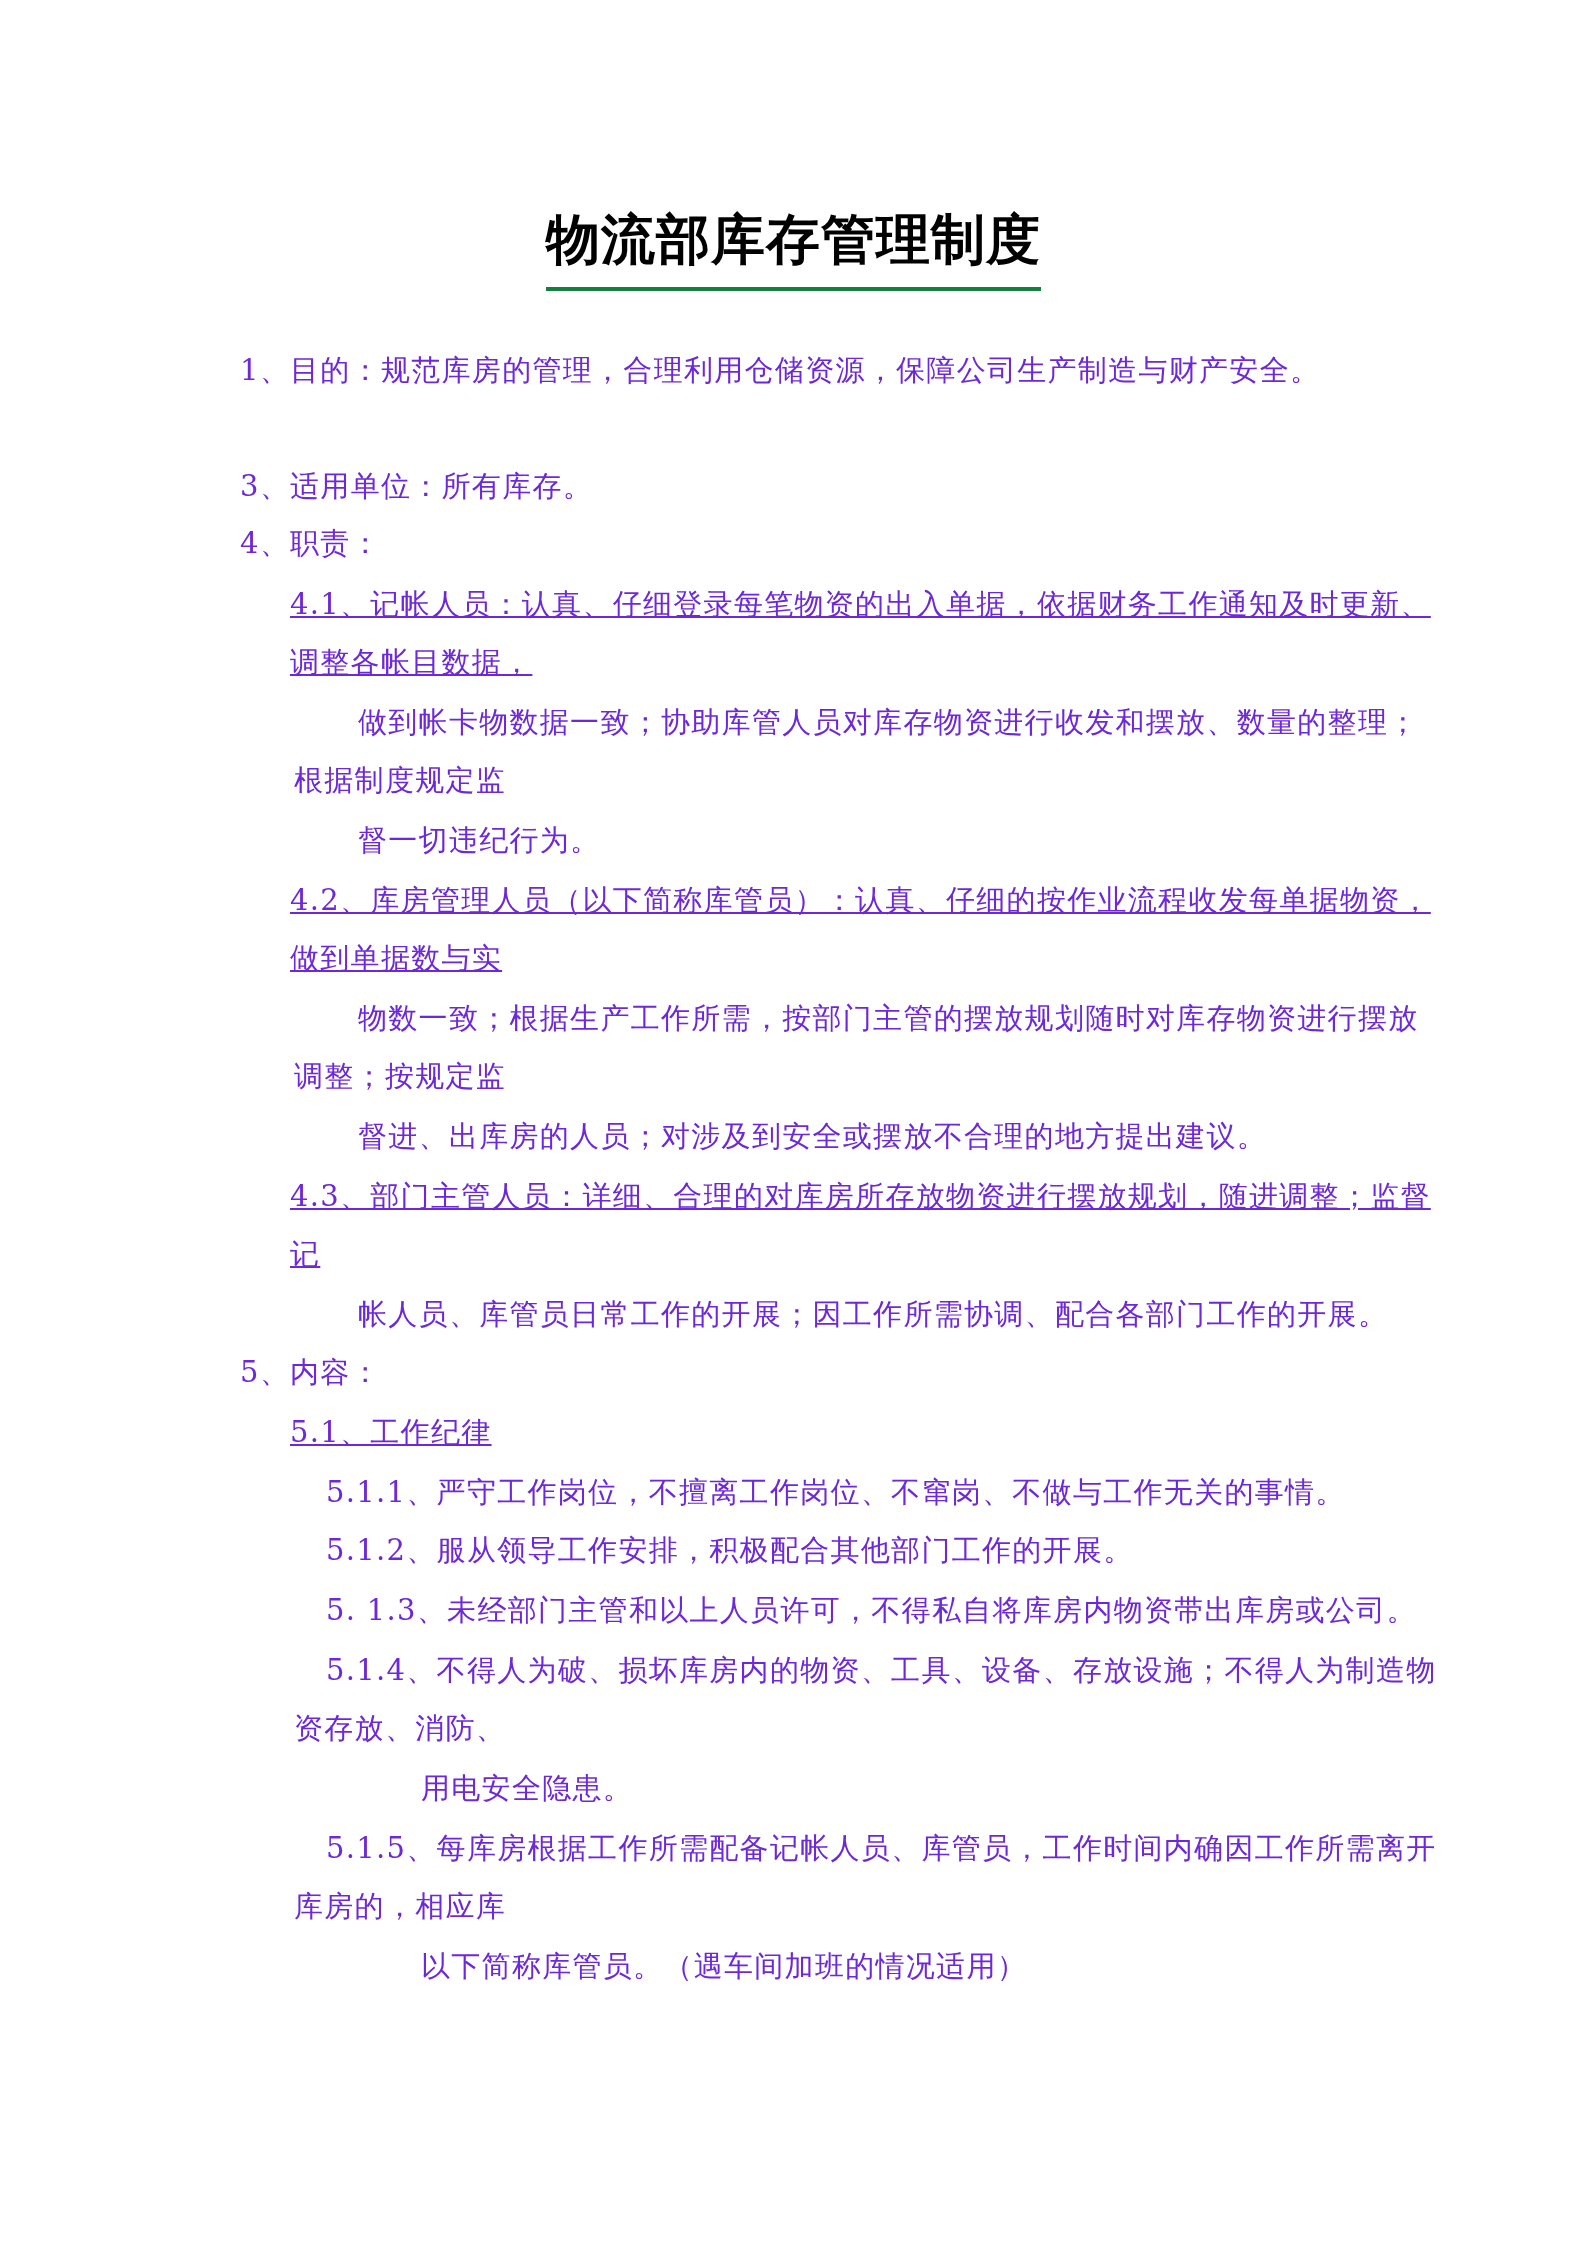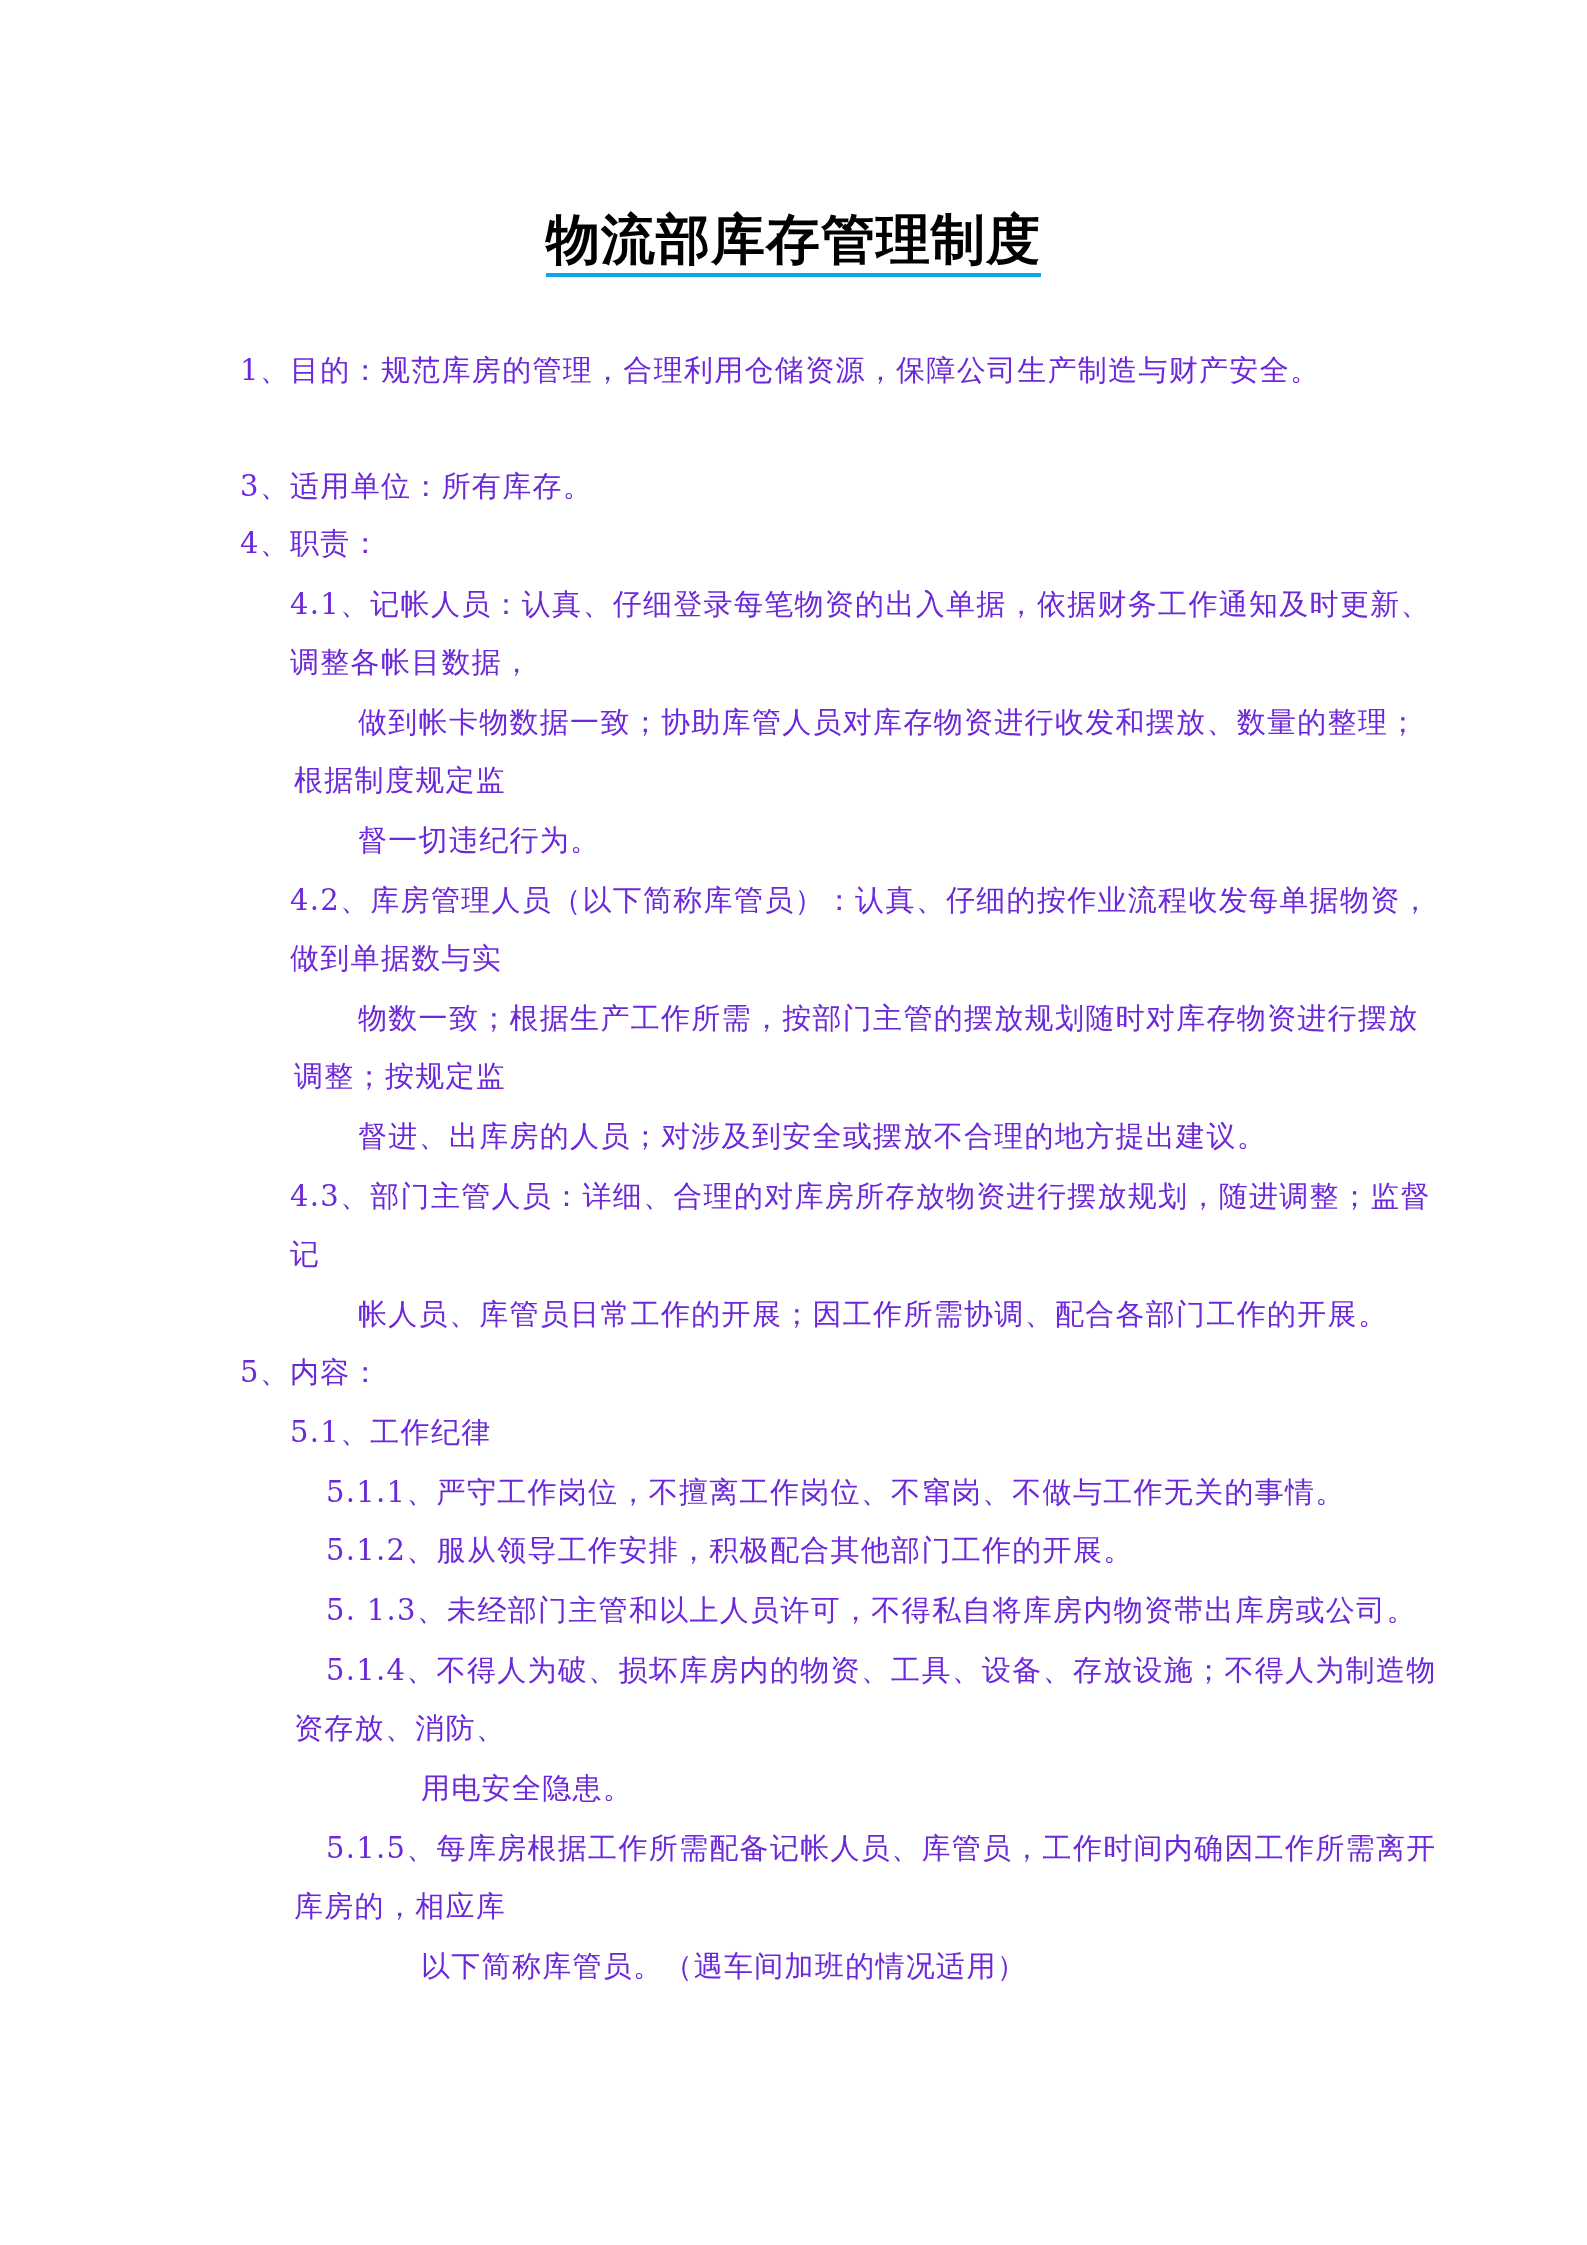--- a/index.html
+++ b/index.html
@@ -2,25 +2,25 @@
 <html><head>
   <meta charset="utf-8">
   <style>
     html, body { margin:0; padding:0; background:#ffffff; }
     body { width:1587px; height:2245px; position:relative; overflow:hidden;
            font-family:"DejaVu Serif","Liberation Serif",serif; color:#111; }
     .page { position:absolute; left:0; top:0; width:1587px; height:2245px; background:#fff; }
     .title { position:absolute; left:0; width:1587px; top:205px; text-align:center;
              font-family:"DejaVu Sans","Liberation Sans",sans-serif; font-weight:bold;
              font-size:54px; line-height:70px; letter-spacing:1px; color:#000; }
-    .title span { border-bottom:4px solid #0ea5e9; padding-bottom:2px; }
+    .title span { border-bottom:4px solid #15803d; padding-bottom:16px; }
     .line { position:absolute; white-space:nowrap; font-size:29px; line-height:36px;
             letter-spacing:1.3px; color:#6d28d9; }
     .l0 { left:240px; }
-    .l1 { left:290px; }
+    .l1 { left:290px;text-decoration:underline; }
     .l2 { left:326px; }
     .l2c { left:421px; }
     .lw { left:294px;text-align:center; }
   </style>
 </head>
 <body>
 
 <div class="page">
   <div class="title"><span>物流部库存管理制度</span></div>
 

